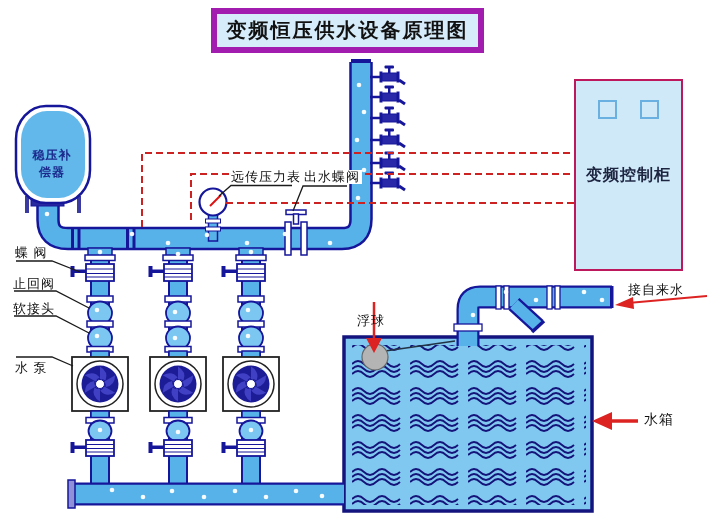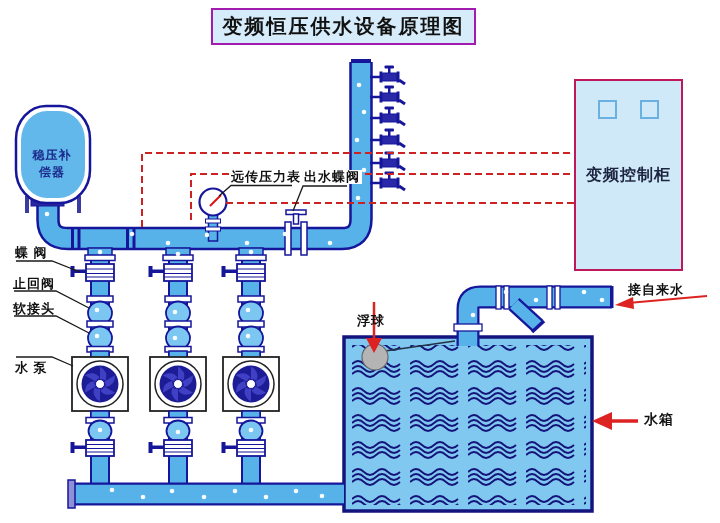--- a/index.html
+++ b/index.html
@@ -1,23 +1,23 @@
 <!DOCTYPE html>
 <html style="--c-pipe_fill: #58b2ea; --c-pipe_outline: #16169a; --c-tank_fill: #80c8f0; --c-panel_fill: #d6ecfa; --c-cabinet_border: #3f8fc6; --c-signal_line: #cc2222; --c-wave_line: #14147a; --c-impeller: #1c1c96; --c-float_ball: #b4b4b4;"><head>
 <meta charset="utf-8">
 <style>
   html,body{margin:0;padding:0;background:#fff;}
   #stage{position:relative;width:720px;height:523px;background:#ffffff;overflow:hidden;
          font-family:"Liberation Sans",sans-serif;}
   #diagram-svg{position:absolute;left:0;top:0;}
-  .lbl{position:absolute;font-weight:bold;font-size:13px;line-height:14px;color:#111;
+  .lbl{position:absolute;font-weight:normal;font-size:13px;line-height:14px;color:#111;
        white-space:nowrap;letter-spacing:1px;}
   .lbl.on-white{background:#fff;padding:0 2px;}
   .title-box{position:absolute;left:211px;top:8px;width:261px;height:33px;
-             background:#d6ecfa;border:2px solid #a21caf;
+             background:#d6ecfa;border:6px solid #a21caf;
              text-align:center;line-height:33px;font-size:20px;font-weight:bold;
              letter-spacing:2px;color:#111;}
   .cabinet{position:absolute;left:574px;top:79px;width:105px;height:188px;
            background:#cfe9f8;border:2px solid #be185d;}
   .cab-sq{position:absolute;top:19px;width:15px;height:15px;border:2px solid #6ab0e0;}
   .cab-lbl{position:absolute;top:84px;left:0;width:100%;text-align:center;
            font-size:16px;font-weight:bold;letter-spacing:1px;color:#1d2440;}
   .comp-lbl{position:absolute;left:29px;top:147px;width:46px;text-align:center;
             font-size:12px;line-height:17px;font-weight:bold;letter-spacing:1px;color:#1b2a8c;}
 </style>

